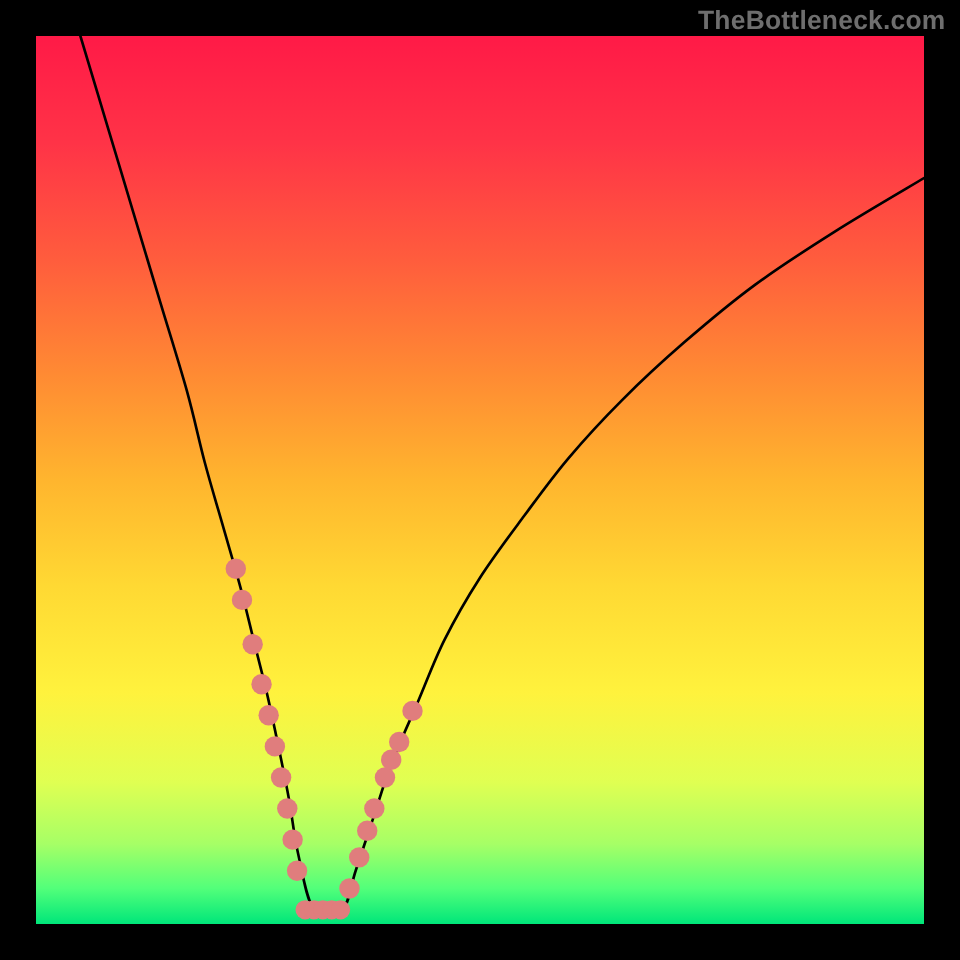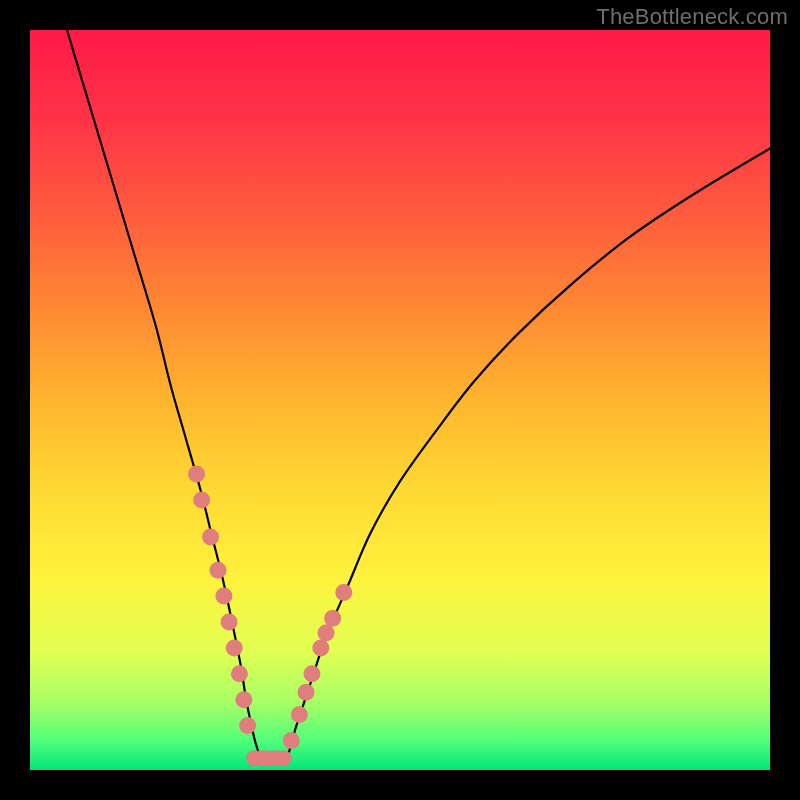--- a/index.html
+++ b/index.html
@@ -2,20 +2,21 @@
 <html><head>
 <meta charset="utf-8">
 <style>
   * { margin: 0; padding: 0; box-sizing: border-box; }
   html, body { width: 800px; height: 800px; overflow: hidden; background: #000; }
   .stage {
     position: relative;
     width: 800px;
     height: 800px;
     background: #000;
+    font-weight: bold;
   }
   .plot-area {
     position: absolute;
     left: 30px;
     top: 30px;
     width: 740px;
     height: 740px;
     overflow: hidden;
   }
   .plot-svg {

